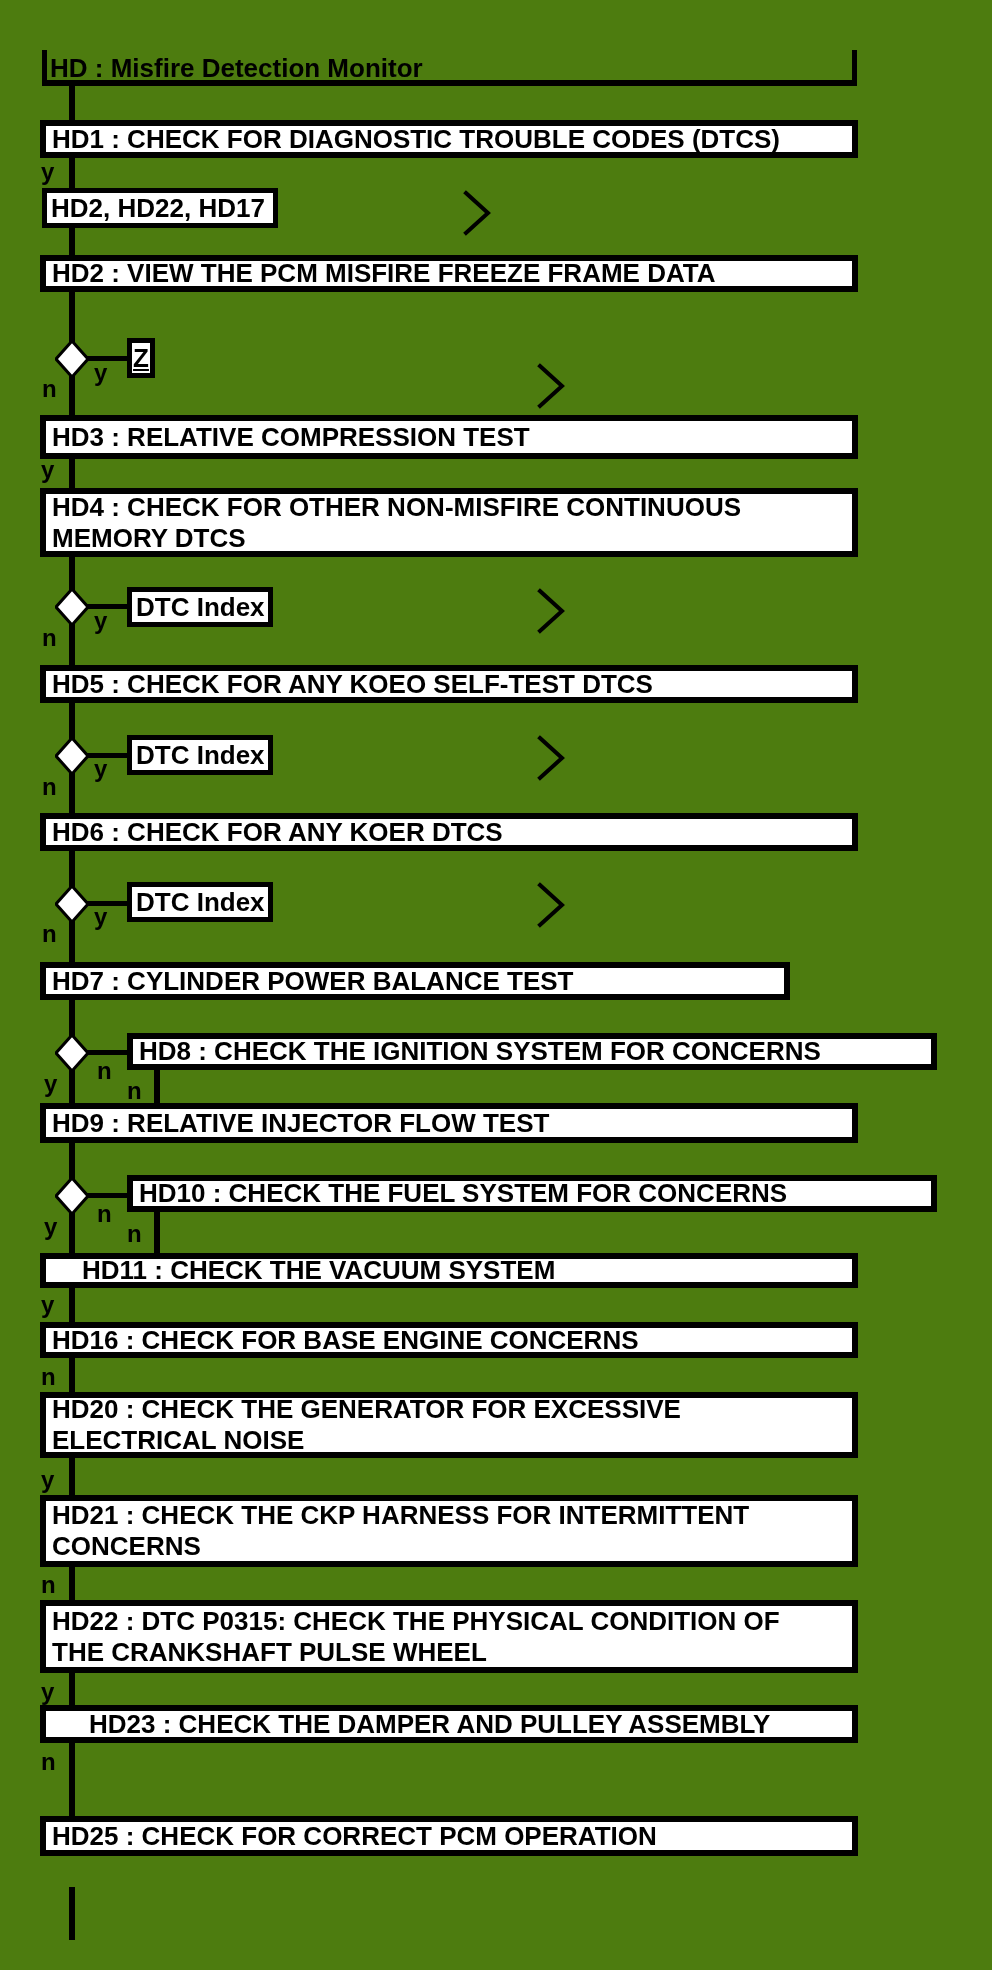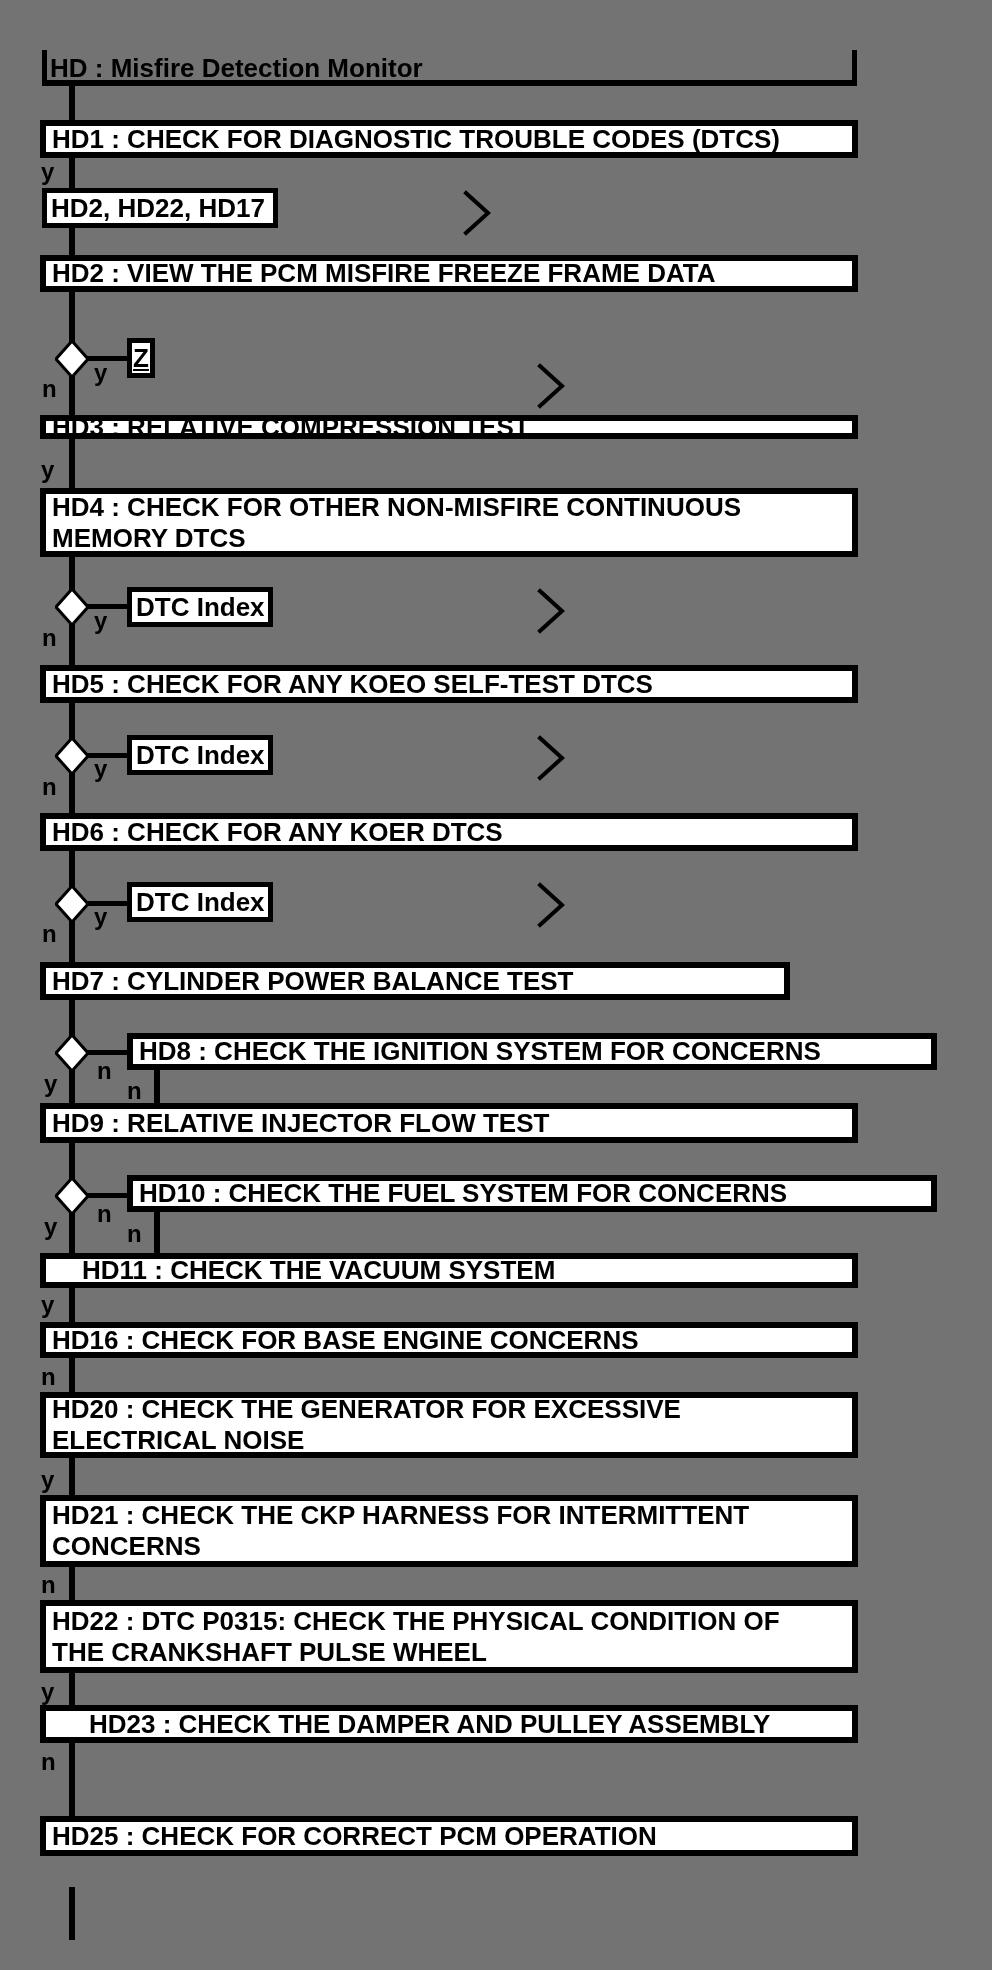--- a/index.html
+++ b/index.html
@@ -1,16 +1,16 @@
 <!DOCTYPE html>
 <html><head>
 <meta charset="utf-8">
 <style>
   html,body{margin:0;padding:0;background:#ffffff;}
-  #canvas{position:relative;width:992px;height:1970px;background:#737373;
+  #canvas{position:relative;width:992px;height:1970px;background:#4d7c0f;
           font-family:"Liberation Sans",sans-serif;color:#000;}
   .ln{position:absolute;background:#000;}
   .box{position:absolute;box-sizing:border-box;border:6px solid #000;background:#fff;
        display:flex;align-items:center;padding:0 6px;
        font-weight:bold;font-size:26px;line-height:1.18;white-space:pre;}
   .sbox{position:absolute;box-sizing:border-box;border:5px solid #000;background:#fff;
         display:flex;align-items:center;padding:0 4px;
         font-weight:bold;font-size:26px;line-height:1;white-space:pre;}
   .zbox{justify-content:center;padding:0;}
   .zbox span{text-decoration:underline;}
@@ -27,21 +27,21 @@
   <div class="ln" style="left:42px;top:50px;width:5px;height:36px;"></div>
   <div class="ln" style="left:42px;top:80px;width:815px;height:6px;"></div>
   <div class="ln" style="left:852px;top:50px;width:5px;height:36px;"></div>
 
   <div class="ln" style="left:69px;top:86px;width:6px;height:1731px;"></div>
   <div class="ln" style="left:69px;top:1887px;width:6px;height:53px;"></div>
 
   <div class="box" style="left:40px;top:120px;width:818px;height:38px;">HD1 : CHECK FOR DIAGNOSTIC TROUBLE CODES (DTCS)</div>
   <div class="sbox" style="left:42px;top:188px;width:236px;height:40px;text-align:center;">HD2, HD22, HD17</div>
   <div class="box" style="left:40px;top:255px;width:818px;height:37px;">HD2 : VIEW THE PCM MISFIRE FREEZE FRAME DATA</div>
-  <div class="box" style="left:40px;top:415px;width:818px;height:24px;">HD3 : RELATIVE COMPRESSION TEST</div>
+  <div class="box" style="left:40px;top:415px;width:818px;height:44px;">HD3 : RELATIVE COMPRESSION TEST</div>
   <div class="box" style="left:40px;top:488px;width:818px;height:69px;">HD4 : CHECK FOR OTHER NON-MISFIRE CONTINUOUS
 MEMORY DTCS</div>
   <div class="box" style="left:40px;top:665px;width:818px;height:38px;">HD5 : CHECK FOR ANY KOEO SELF-TEST DTCS</div>
   <div class="box" style="left:40px;top:813px;width:818px;height:38px;">HD6 : CHECK FOR ANY KOER DTCS</div>
   <div class="box" style="left:40px;top:962px;width:750px;height:38px;">HD7 : CYLINDER POWER BALANCE TEST</div>
   <div class="box" style="left:127px;top:1033px;width:810px;height:37px;">HD8 : CHECK THE IGNITION SYSTEM FOR CONCERNS</div>
   <div class="box" style="left:40px;top:1103px;width:818px;height:40px;">HD9 : RELATIVE INJECTOR FLOW TEST</div>
   <div class="box" style="left:127px;top:1175px;width:810px;height:37px;">HD10 : CHECK THE FUEL SYSTEM FOR CONCERNS</div>
   <div class="box" style="left:40px;top:1253px;width:818px;height:35px;padding-left:36px;">HD11 : CHECK THE VACUUM SYSTEM</div>
   <div class="box" style="left:40px;top:1322px;width:818px;height:36px;">HD16 : CHECK FOR BASE ENGINE CONCERNS</div>

